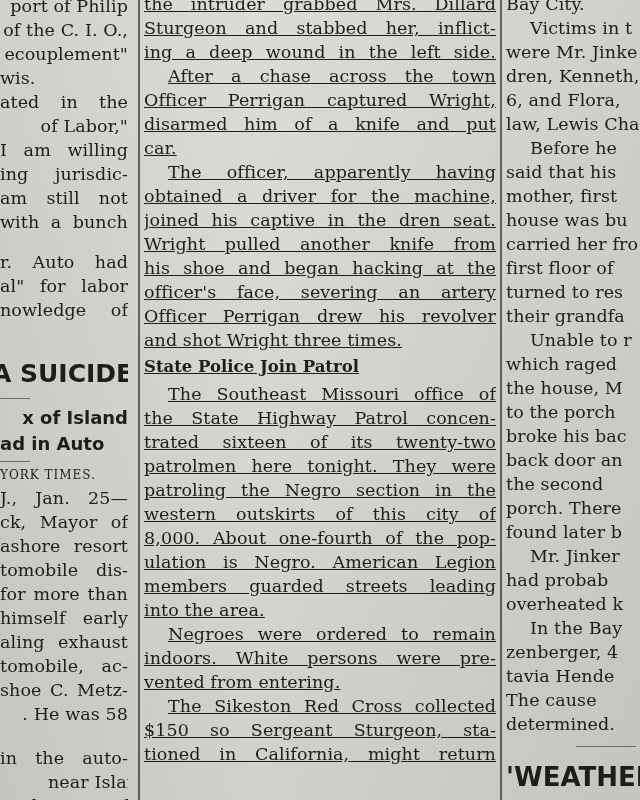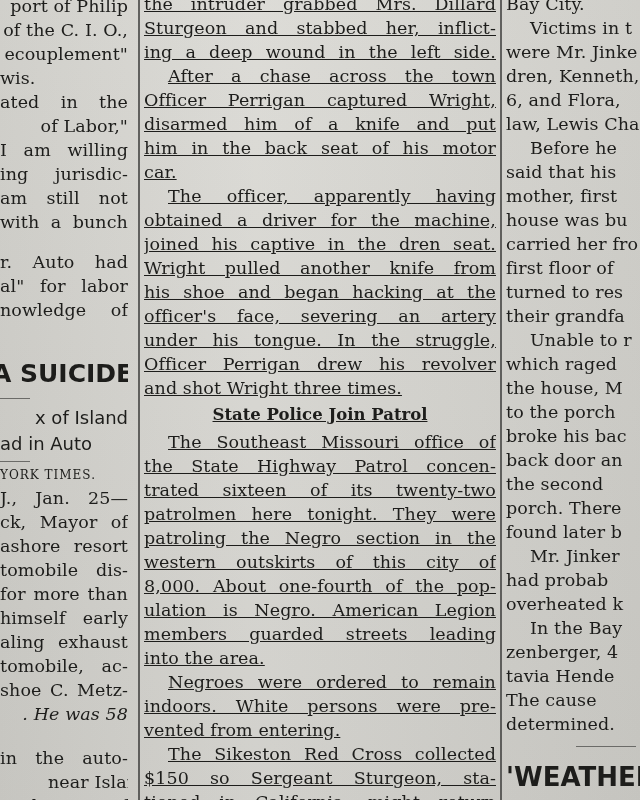--- a/index.html
+++ b/index.html
@@ -16,22 +16,22 @@
     .col-left { left: -48px; width: 180px; }
     .col-mid { left: 144px; width: 352px; }
     .col-right { left: 506px; width: 190px; }
     .rule { position: absolute; top: 0; width: 1.5px; height: 800px; background: #3a3a38; opacity: .75; }
     .rule-1 { left: 138px; }
     .rule-2 { left: 500px; }
     .line { height: 24px; line-height: 24px; font-size: 17.5px; white-space: nowrap; text-align: justify; text-align-last: justify; letter-spacing: .1px; }
     .line.last { text-align-last: left; }
     .line.indent { padding-left: 24px; }
     .headline { font-family: "DejaVu Sans", "Liberation Sans", sans-serif; font-weight: bold; white-space: nowrap; }
-    .sub-head { font-family: "DejaVu Sans", "Liberation Sans", sans-serif; font-weight: normal; font-size: 18px; height: 26px; line-height: 26px; white-space: nowrap; }
-    .subhead-center { font-weight: bold; font-size: 16.5px; text-align: center; height: 30px; line-height: 30px; }
+    .sub-head { font-family: "DejaVu Sans", "Liberation Sans", sans-serif; font-weight: bold; font-size: 18px; height: 26px; line-height: 26px; white-space: nowrap; }
+    .subhead-center { font-weight: bold; font-size: 16.5px; height: 30px; line-height: 30px; }
     .dateline-small { font-size: 12px; letter-spacing: 1px; height: 22px; line-height: 22px; font-variant: small-caps; }
     .short-rule { height: 1px; background: #6b6b68; margin: 8px auto; }
   </style>
 </head>
 <body>
 
 <div class="rule rule-1"></div>
 <div class="rule rule-2"></div>
 
 <div class="col col-left" style="padding-left:52px; width:128px; left:-52px;">
@@ -63,52 +63,50 @@
   <div>
     <div class="line">J., Jan. 25—</div>
     <div class="line">ck, Mayor of</div>
     <div class="line">ashore resort</div>
     <div class="line">tomobile dis-</div>
     <div class="line">for more than</div>
     <div class="line">himself early</div>
     <div class="line">aling exhaust</div>
     <div class="line">tomobile, ac-</div>
     <div class="line">shoe C. Metz-</div>
-    <div class="line" style="text-align:left;text-align-last:right;font-style:italic;">. He was 58</div>
+    <div class="line" style="text-align:left;text-align-last:right;">. He was 58</div>
   </div>
   <div style="height:20px;"></div>
   <div>
     <div class="line">in the auto-</div>
     <div class="line" style="text-align:right;text-align-last:right;margin-left:48px;">near Island</div>
     <div class="line" style="padding-left:20px;">Thomas of</div>
 
   </div>
 </div>
 
 <div class="col col-mid" style="padding-top:0;text-decoration:underline;">
   <div style="margin-top:-8px;">
     <div class="line">the intruder grabbed Mrs. Dillard</div>
     <div class="line">Sturgeon and stabbed her, inflict-</div>
     <div class="line">ing a deep wound in the left side.</div>
   </div>
   <div>
     <div class="line indent">After a chase across the town</div>
     <div class="line">Officer Perrigan captured Wright,</div>
     <div class="line">disarmed him of a knife and put</div>
-    <div class="line">him in the back seat of his motor</div>
     <div class="line last">car.</div>
   </div>
   <div>
     <div class="line indent">The officer, apparently having</div>
     <div class="line">obtained a driver for the machine,</div>
     <div class="line">joined his captive in the dren seat.</div>
     <div class="line">Wright pulled another knife from</div>
     <div class="line">his shoe and began hacking at the</div>
     <div class="line">officer's face, severing an artery</div>
-    <div class="line">under his tongue. In the struggle,</div>
     <div class="line">Officer Perrigan drew his revolver</div>
     <div class="line last">and shot Wright three times.</div>
   </div>
   <div class="subhead-center">State Police Join Patrol</div>
   <div>
     <div class="line indent">The Southeast Missouri office of</div>
     <div class="line">the State Highway Patrol concen-</div>
     <div class="line">trated sixteen of its twenty-two</div>
     <div class="line">patrolmen here tonight. They were</div>
     <div class="line">patroling the Negro section in the</div>

